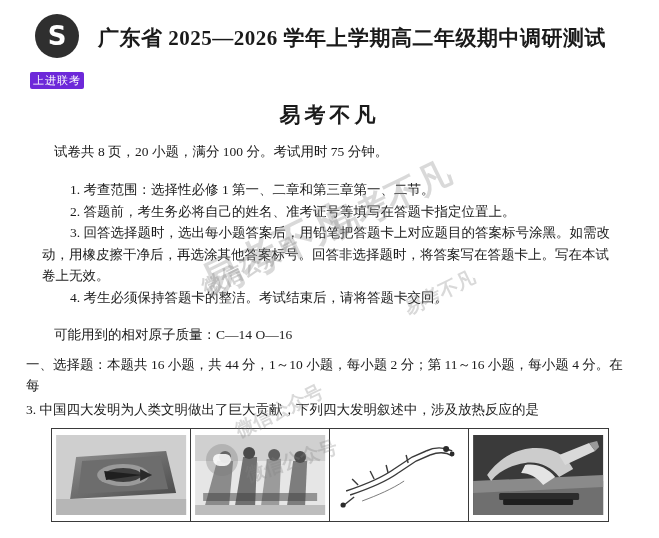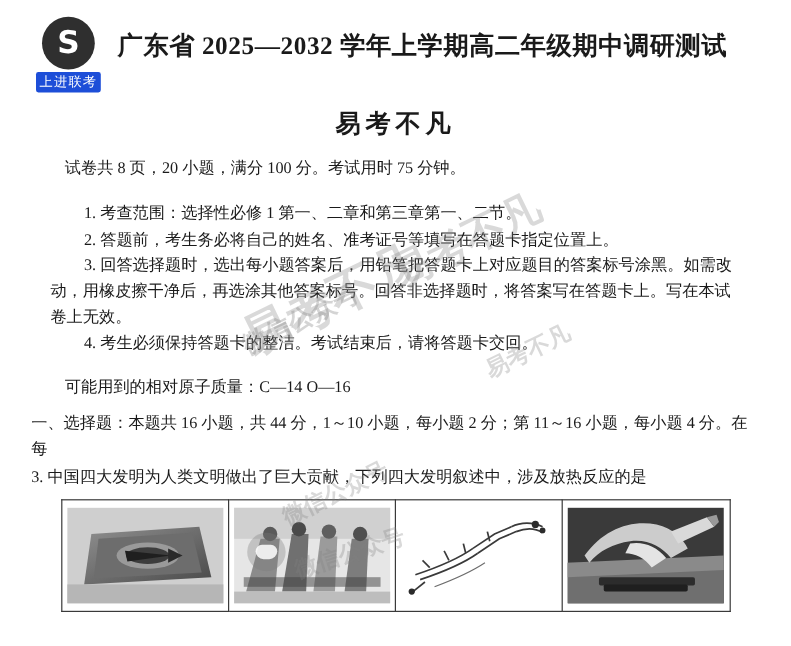--- a/index.html
+++ b/index.html
@@ -52,22 +52,22 @@
     top: 7px;
     width: 26px;
     height: 30px;
     color: #ffffff;
     font-size: 26px;
     line-height: 30px;
     font-family: "DejaVu Sans", sans-serif;
     font-weight: bold;
   }
   .logo-badge {
-    margin-top: 2px;
-    background: #1d4ed8;
+    margin-top: 14px;
+    background: #6d28d9;
     color: #ffffff;
     font-size: 11px;
     letter-spacing: 1px;
     padding: 1px 3px;
     border-radius: 2px;
     font-family: "Liberation Sans", sans-serif;
     display: inline-block;
     white-space: nowrap;
   }
   .title-main {
@@ -200,21 +200,21 @@
 
 <div class="page">
 
   <div class="header">
     <div class="logo">
       <div class="logo-circle">
         <span class="swoosh">S</span>
       </div>
       <span class="logo-badge">上进联考</span>
     </div>
-    <div class="title-main">广东省 2025—2032 学年上学期高二年级期中调研测试</div>
+    <div class="title-main">广东省 2025—2026 学年上学期高二年级期中调研测试</div>
   </div>
 
   <div class="title-sub">易考不凡</div>
 
   <div class="para indent2">试卷共 8 页，20 小题，满分 100 分。考试用时 75 分钟。</div>
 
   <ul class="notice-list">
     <li>1. 考查范围：选择性必修 1 第一、二章和第三章第一、二节。</li>
     <li>2. 答题前，考生务必将自己的姓名、准考证号等填写在答题卡指定位置上。</li>
     <li>3. 回答选择题时，选出每小题答案后，用铅笔把答题卡上对应题目的答案标号涂黑。如需改动，用橡皮擦干净后，再选涂其他答案标号。回答非选择题时，将答案写在答题卡上。写在本试卷上无效。</li>

